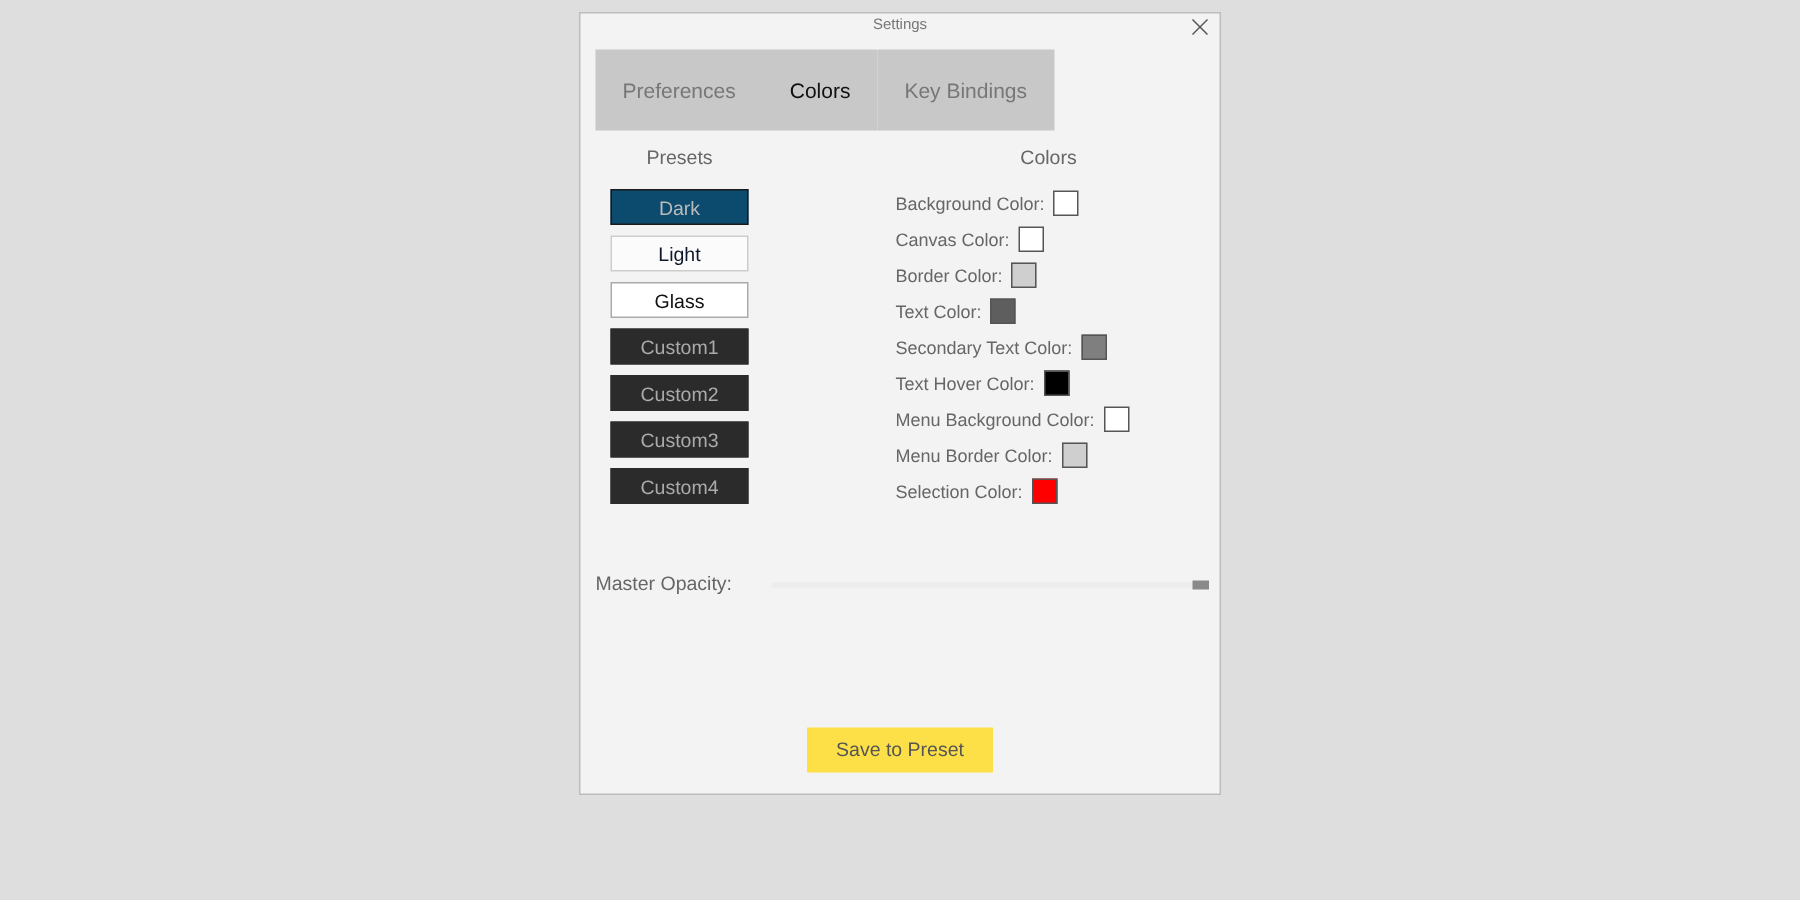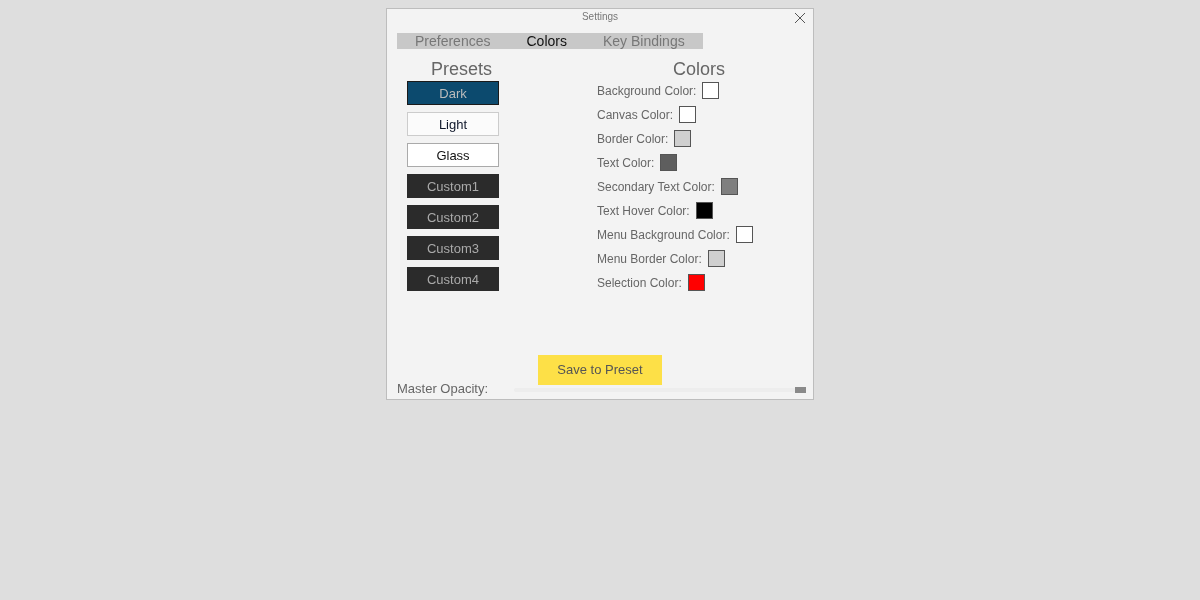--- a/index.html
+++ b/index.html
@@ -12,21 +12,21 @@
       background: #dedede;
       width: 1200px;
       height: 600px;
       position: relative;
     }
     .window {
       position: absolute;
       left: 386px;
       top: 8px;
       width: 428px;
-      height: 392px;
+      height: 522px;
       background: #f3f3f3;
       border: 1px solid #bdbdbd;
     }
     .titlebar {
       height: 18px;
       position: relative;
     }
     .titlebar-text {
       position: absolute;
       left: 50%;
@@ -47,21 +47,21 @@
     .close-btn svg {
       width: 14px;
       height: 14px;
     }
     .tabs {
       display: flex;
       margin-left: 10px;
       margin-top: 6px;
     }
     .tab {
-      padding: 0 18px;
+      padding: 19px 18px;
       font-size: 14px;
       color: #777;
       background: #c8c8c8;
       cursor: pointer;
     }
     .tab.active {
       color: #111;
     }
     .content {
       display: flex;
@@ -69,24 +69,24 @@
     }
     .left-col {
       width: 210px;
       padding-left: 20px;
     }
     .right-col {
       flex: 1;
       padding-right: 12px;
     }
     .section-title {
-      font-size: 18px;
+      font-size: 13px;
       color: #666;
       text-align: center;
-      margin-bottom: 1px;
+      margin-bottom: 14px;
     }
     .right-col .section-title {
       text-align: center;
     }
     .preset-list {
       display: flex;
       flex-direction: column;
       gap: 7px;
       padding-left: 0px;
     }

